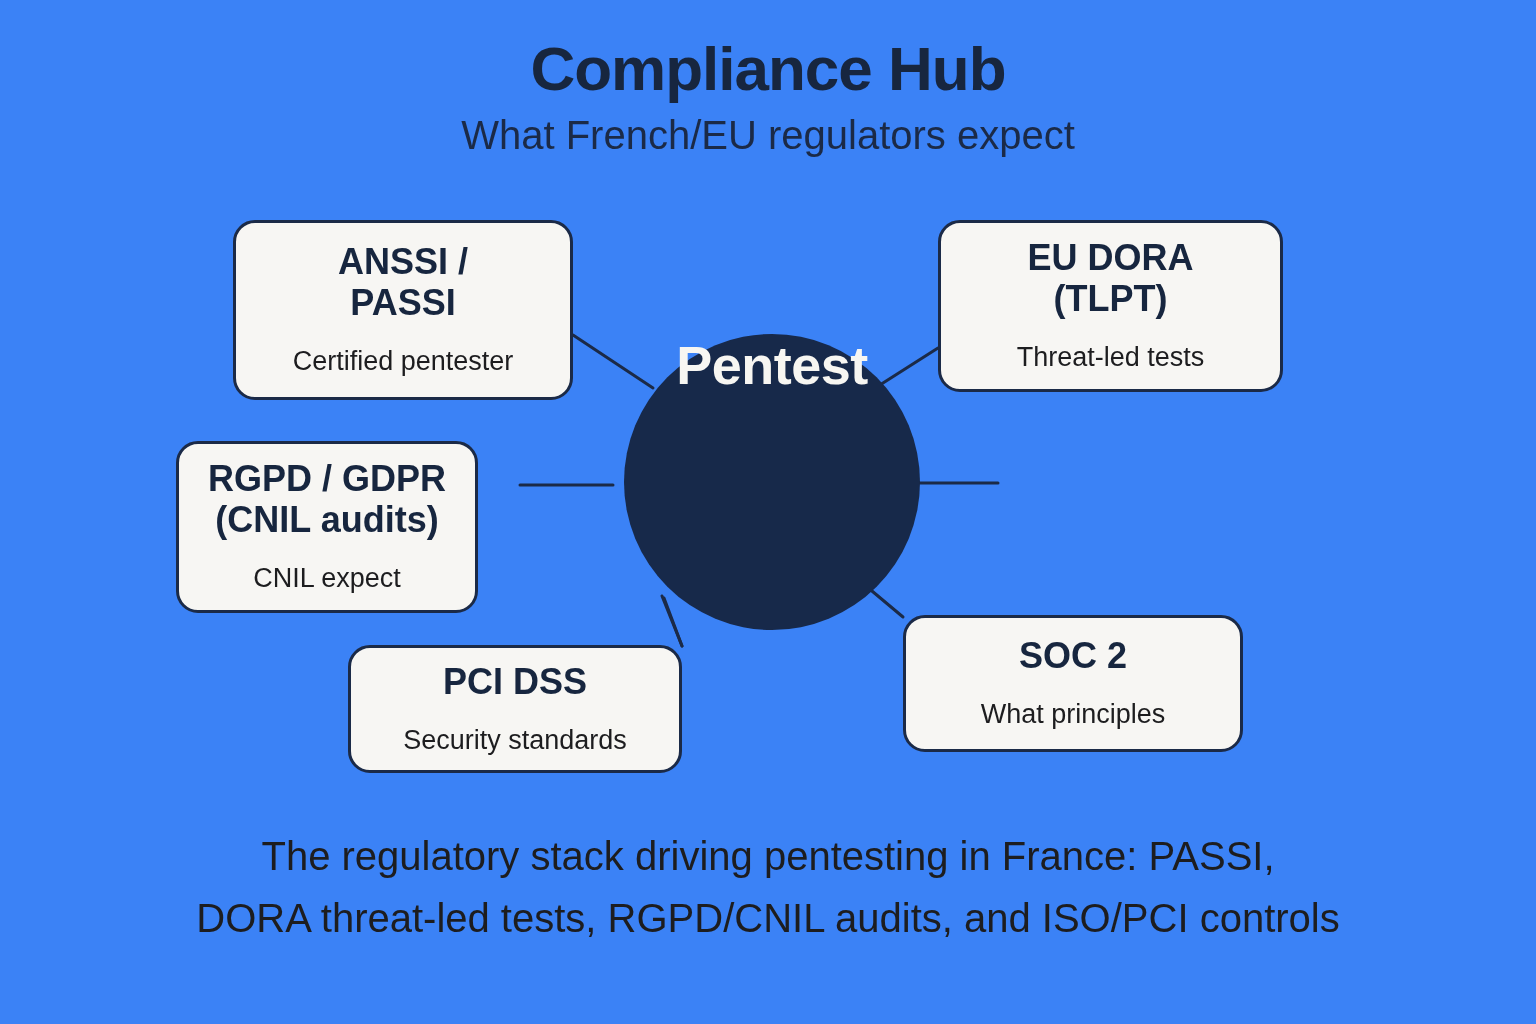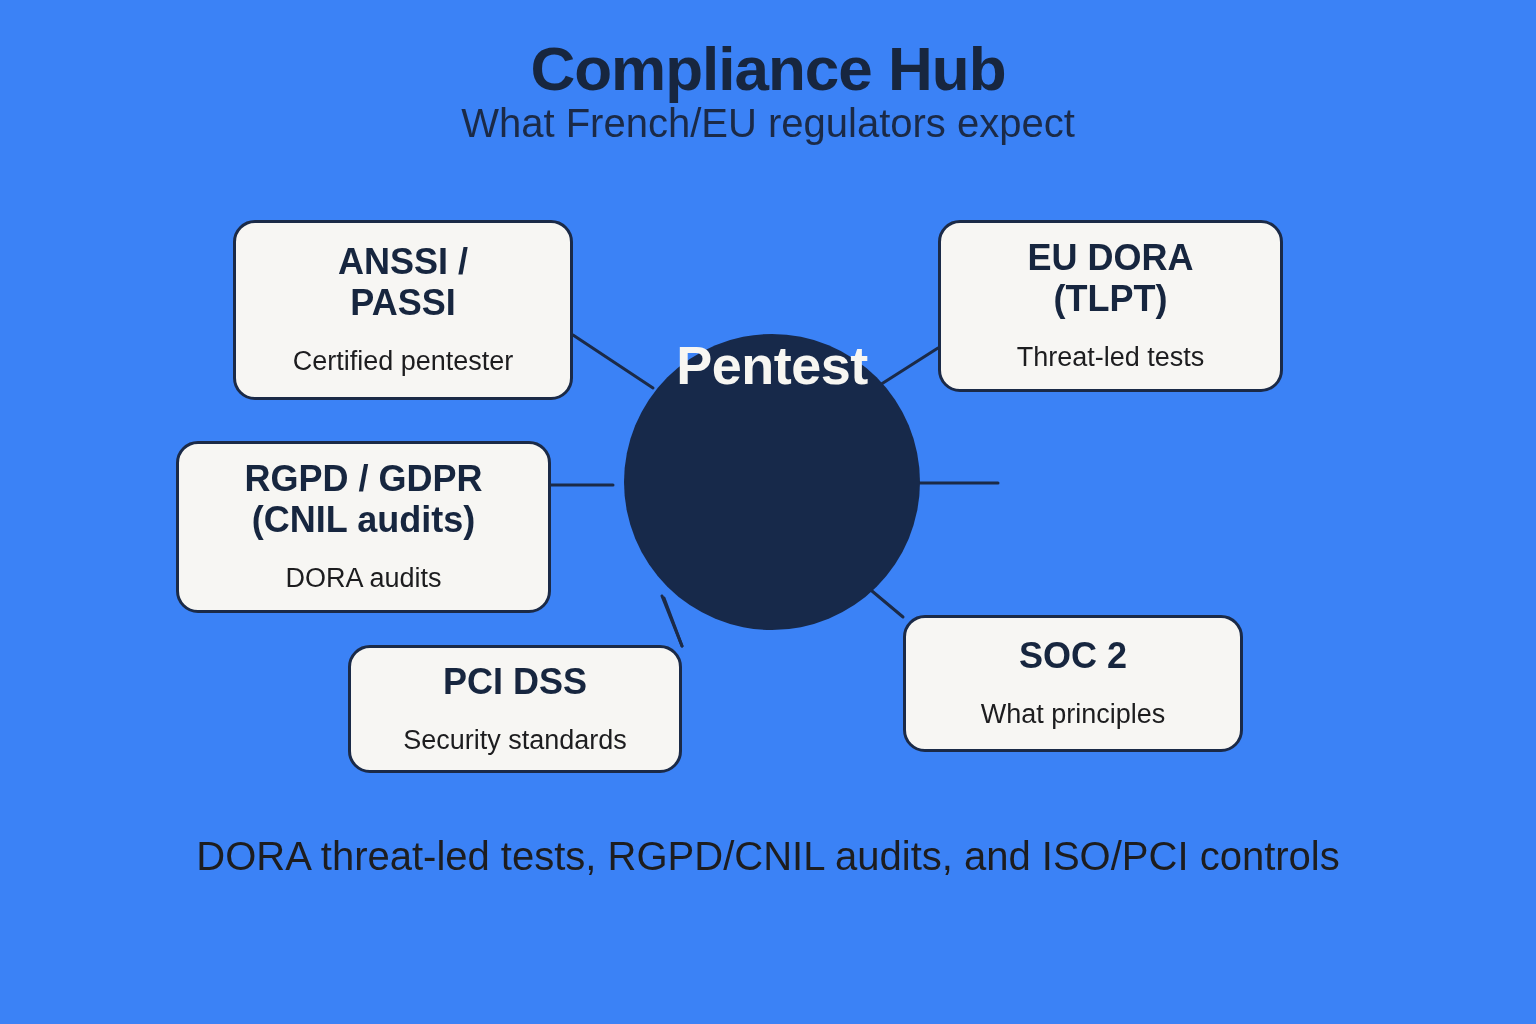--- a/index.html
+++ b/index.html
@@ -23,21 +23,21 @@
   .title {
     margin-top:36px;
     font-size:62px;
     font-weight:bold;
     letter-spacing:-1px;
     color:#17263f;
     line-height:1.05;
   }
 
   .subtitle {
-    margin-top:0;
+    margin-top:12px;
     font-size:40px;
     font-weight:normal;
     color:#1b2a47;
     line-height:1.1;
   }
 
   
   #edges {
     position:absolute; top:0; left:0;
     width:1536px; height:1024px;
@@ -84,21 +84,21 @@
   }
   .node-sub {
     color:#1d1d1f;
     font-weight:normal;
     font-size:27px;
     line-height:1.2;
     margin-top:22px;
   }
 
   #node-anssi { left:233px; top:220px; width:340px; height:180px; }
-  #node-rgpd  { left:176px; top:441px; width:375px; height:172px; }
+  #node-rgpd  { left:176px; top:441px; width:302px; height:172px; }
   #node-pci   { left:348px; top:645px; width:334px; height:128px; }
   #node-dora  { left:938px; top:220px; width:345px; height:172px; }
   #node-iso   { left:998px; top:440px; width:345px; height:135px; }
   #node-soc   { left:903px; top:615px; width:340px; height:137px;text-align:right; }
 
   
   .caption {
     position:absolute;
     left:0; top:825px;
     width:1536px;
@@ -138,37 +138,38 @@
 
   <div class="node" id="node-anssi">
     <div class="node-title">ANSSI /
 PASSI</div>
     <div class="node-sub">Certified pentester</div>
   </div>
 
   <div class="node" id="node-rgpd">
     <div class="node-title">RGPD / GDPR
 (CNIL audits)</div>
-    <div class="node-sub">DORA audits</div>
+    <div class="node-sub">CNIL expect</div>
   </div>
 
   <div class="node" id="node-dora">
     <div class="node-title">EU DORA
 (TLPT)</div>
     <div class="node-sub">Threat-led tests</div>
   </div>
 
   <div class="node" id="node-pci">
     <div class="node-title">PCI DSS</div>
     <div class="node-sub">Security standards</div>
   </div>
 
 
   <div class="node" id="node-soc">
     <div class="node-title">SOC 2</div>
     <div class="node-sub">What principles</div>
   </div>
 
   <div class="caption">
+    <span class="caption-line">The regulatory stack driving pentesting in France: PASSI,</span>
     <span class="caption-line">DORA threat-led tests, RGPD/CNIL audits, and ISO/PCI controls</span>
   </div>
 
 </div>
 
 </body></html>

